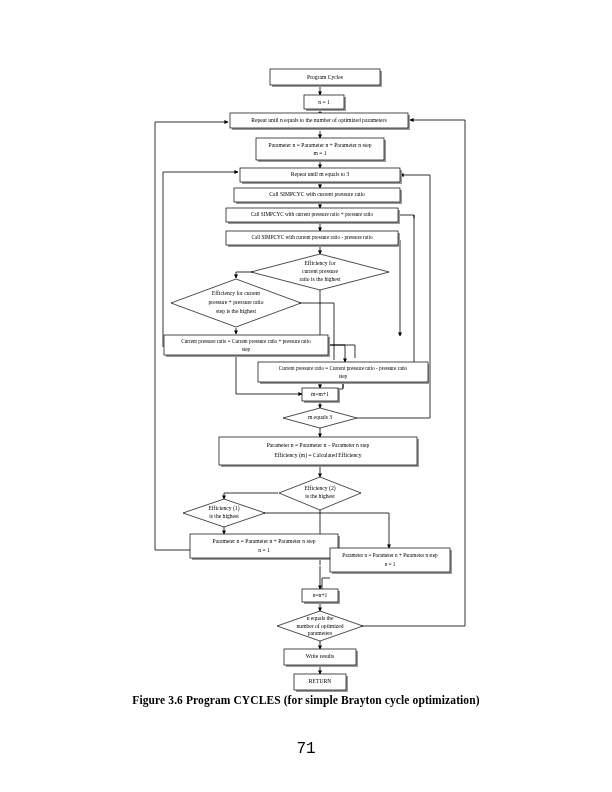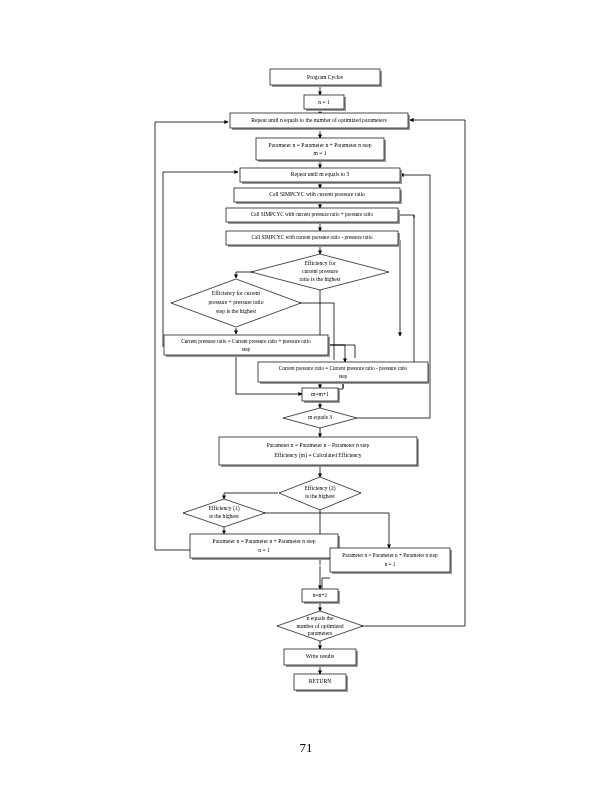--- a/index.html
+++ b/index.html
@@ -38,22 +38,22 @@
     font-weight: bold;
     font-size: 11.5px;
     letter-spacing: 0.1px;
   }
   .page-number {
     position: absolute;
     left: 0;
     top: 740px;
     width: 612px;
     text-align: center;
-    font-family: Liberation Serif, serif;
-    font-size: 13px;
+    font-family: Liberation Mono, monospace;
+    font-size: 16px;
   }
   
   text.node-label {
     font-family: "Liberation Serif", serif;
     font-size: 5.6px;
     fill: #000000;
     text-anchor: middle;
     dominant-baseline: middle;
   }
   text.node-label.small {
@@ -300,15 +300,16 @@
     </g>
 
     <g>
       <rect class="shadow" x="296" y="676" width="52" height="16"></rect>
       <rect class="node-box" x="294" y="674" width="52" height="16"></rect>
       <text class="node-label" x="320" y="682">RETURN</text>
     </g>
 
   </svg>
 
+  <div class="caption">Figure 3.6 Program CYCLES (for simple Brayton cycle optimization)</div>
   <div class="page-number">71</div>
 
 </div>
 
 </body></html>

